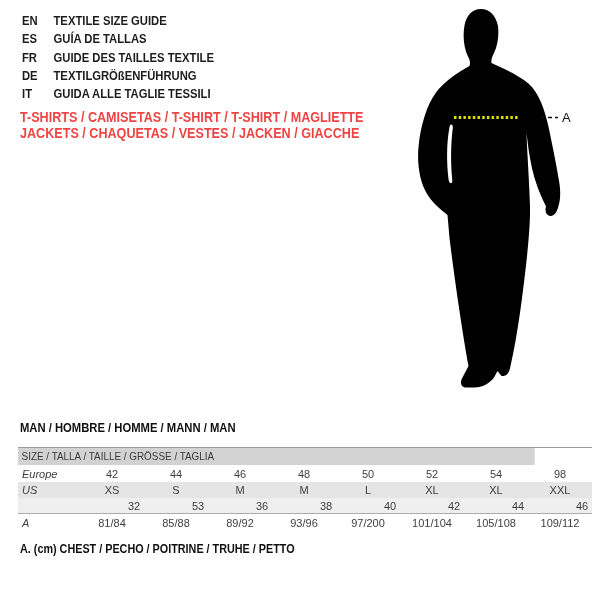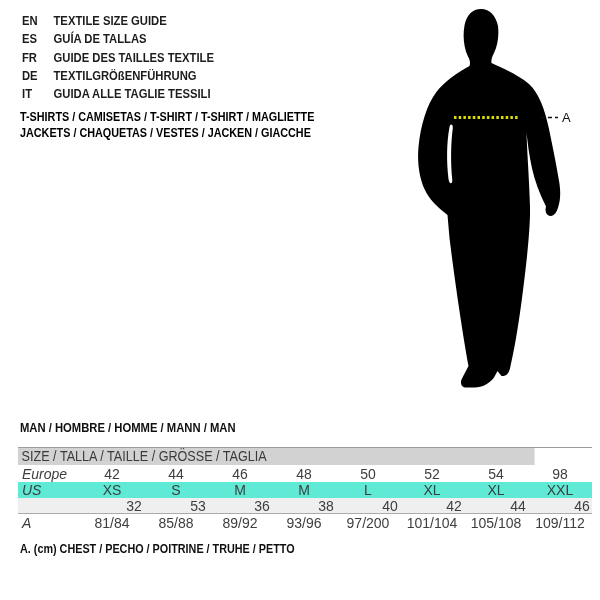--- a/index.html
+++ b/index.html
@@ -9,40 +9,40 @@
   }
   .cond { transform:scaleX(0.9); transform-origin:0 50%; }
 
   
   .lang-list { position:absolute; left:22px; top:12px; }
   .lang-row { display:flex; height:18.3px; align-items:center;
               font-size:12.5px; font-weight:700; color:#1c1c1c; white-space:nowrap; }
   .lang-code { width:35px; flex:0 0 35px; }
 
   
-  .cats { position:absolute; left:20px; top:109px; font-size:12px; font-weight:700;
-          color:#000000; line-height:16.3px; white-space:nowrap; }
+  .cats { position:absolute; left:20px; top:109px; font-size:14px; font-weight:700;
+          color:#ef4444; line-height:16.3px; white-space:nowrap; }
 
   
   .fig { position:absolute; left:0; top:0; width:600px; height:600px; }
 
   
   .section-title { position:absolute; left:20px; top:421px; font-size:12.5px;
                    font-weight:700; color:#101010; white-space:nowrap; }
 
   
   .sizes-table { position:absolute; left:18px; top:447px; width:574px;
-                 border-top:1px solid #9c9c9c; font-size:14px; color:#3e3e3e; }
+                 border-top:1px solid #9c9c9c; font-size:11px; color:#3e3e3e; }
   .t-header { height:17px; line-height:17px; background:#d2d2d2; padding-left:4px;
               color:#3a3a3a; letter-spacing:0; white-space:nowrap; }
   .t-row { display:flex; align-items:center; }
   .t-row .label { width:58px; flex:0 0 58px; padding-left:4px;font-style:italic; }
   .t-row .cell { flex:1 1 0; text-align:center; }
   .r-europe { height:17px; background:#ffffff; }
-  .r-us  { height:16px; background:#5eead4; }
+  .r-us  { height:16px; background:#e5e5e5; }
   .r-alt { height:15px; background:#efefef;gap:44px; }
   .r-a   { height:17px; background:#ffffff; border-top:1px solid #ababab; }
 
   
   .footnote { position:absolute; left:20px; top:542px; font-size:12px; font-weight:700;
               color:#101010; white-space:nowrap; }
 </style>
 </head>
 <body>
 

